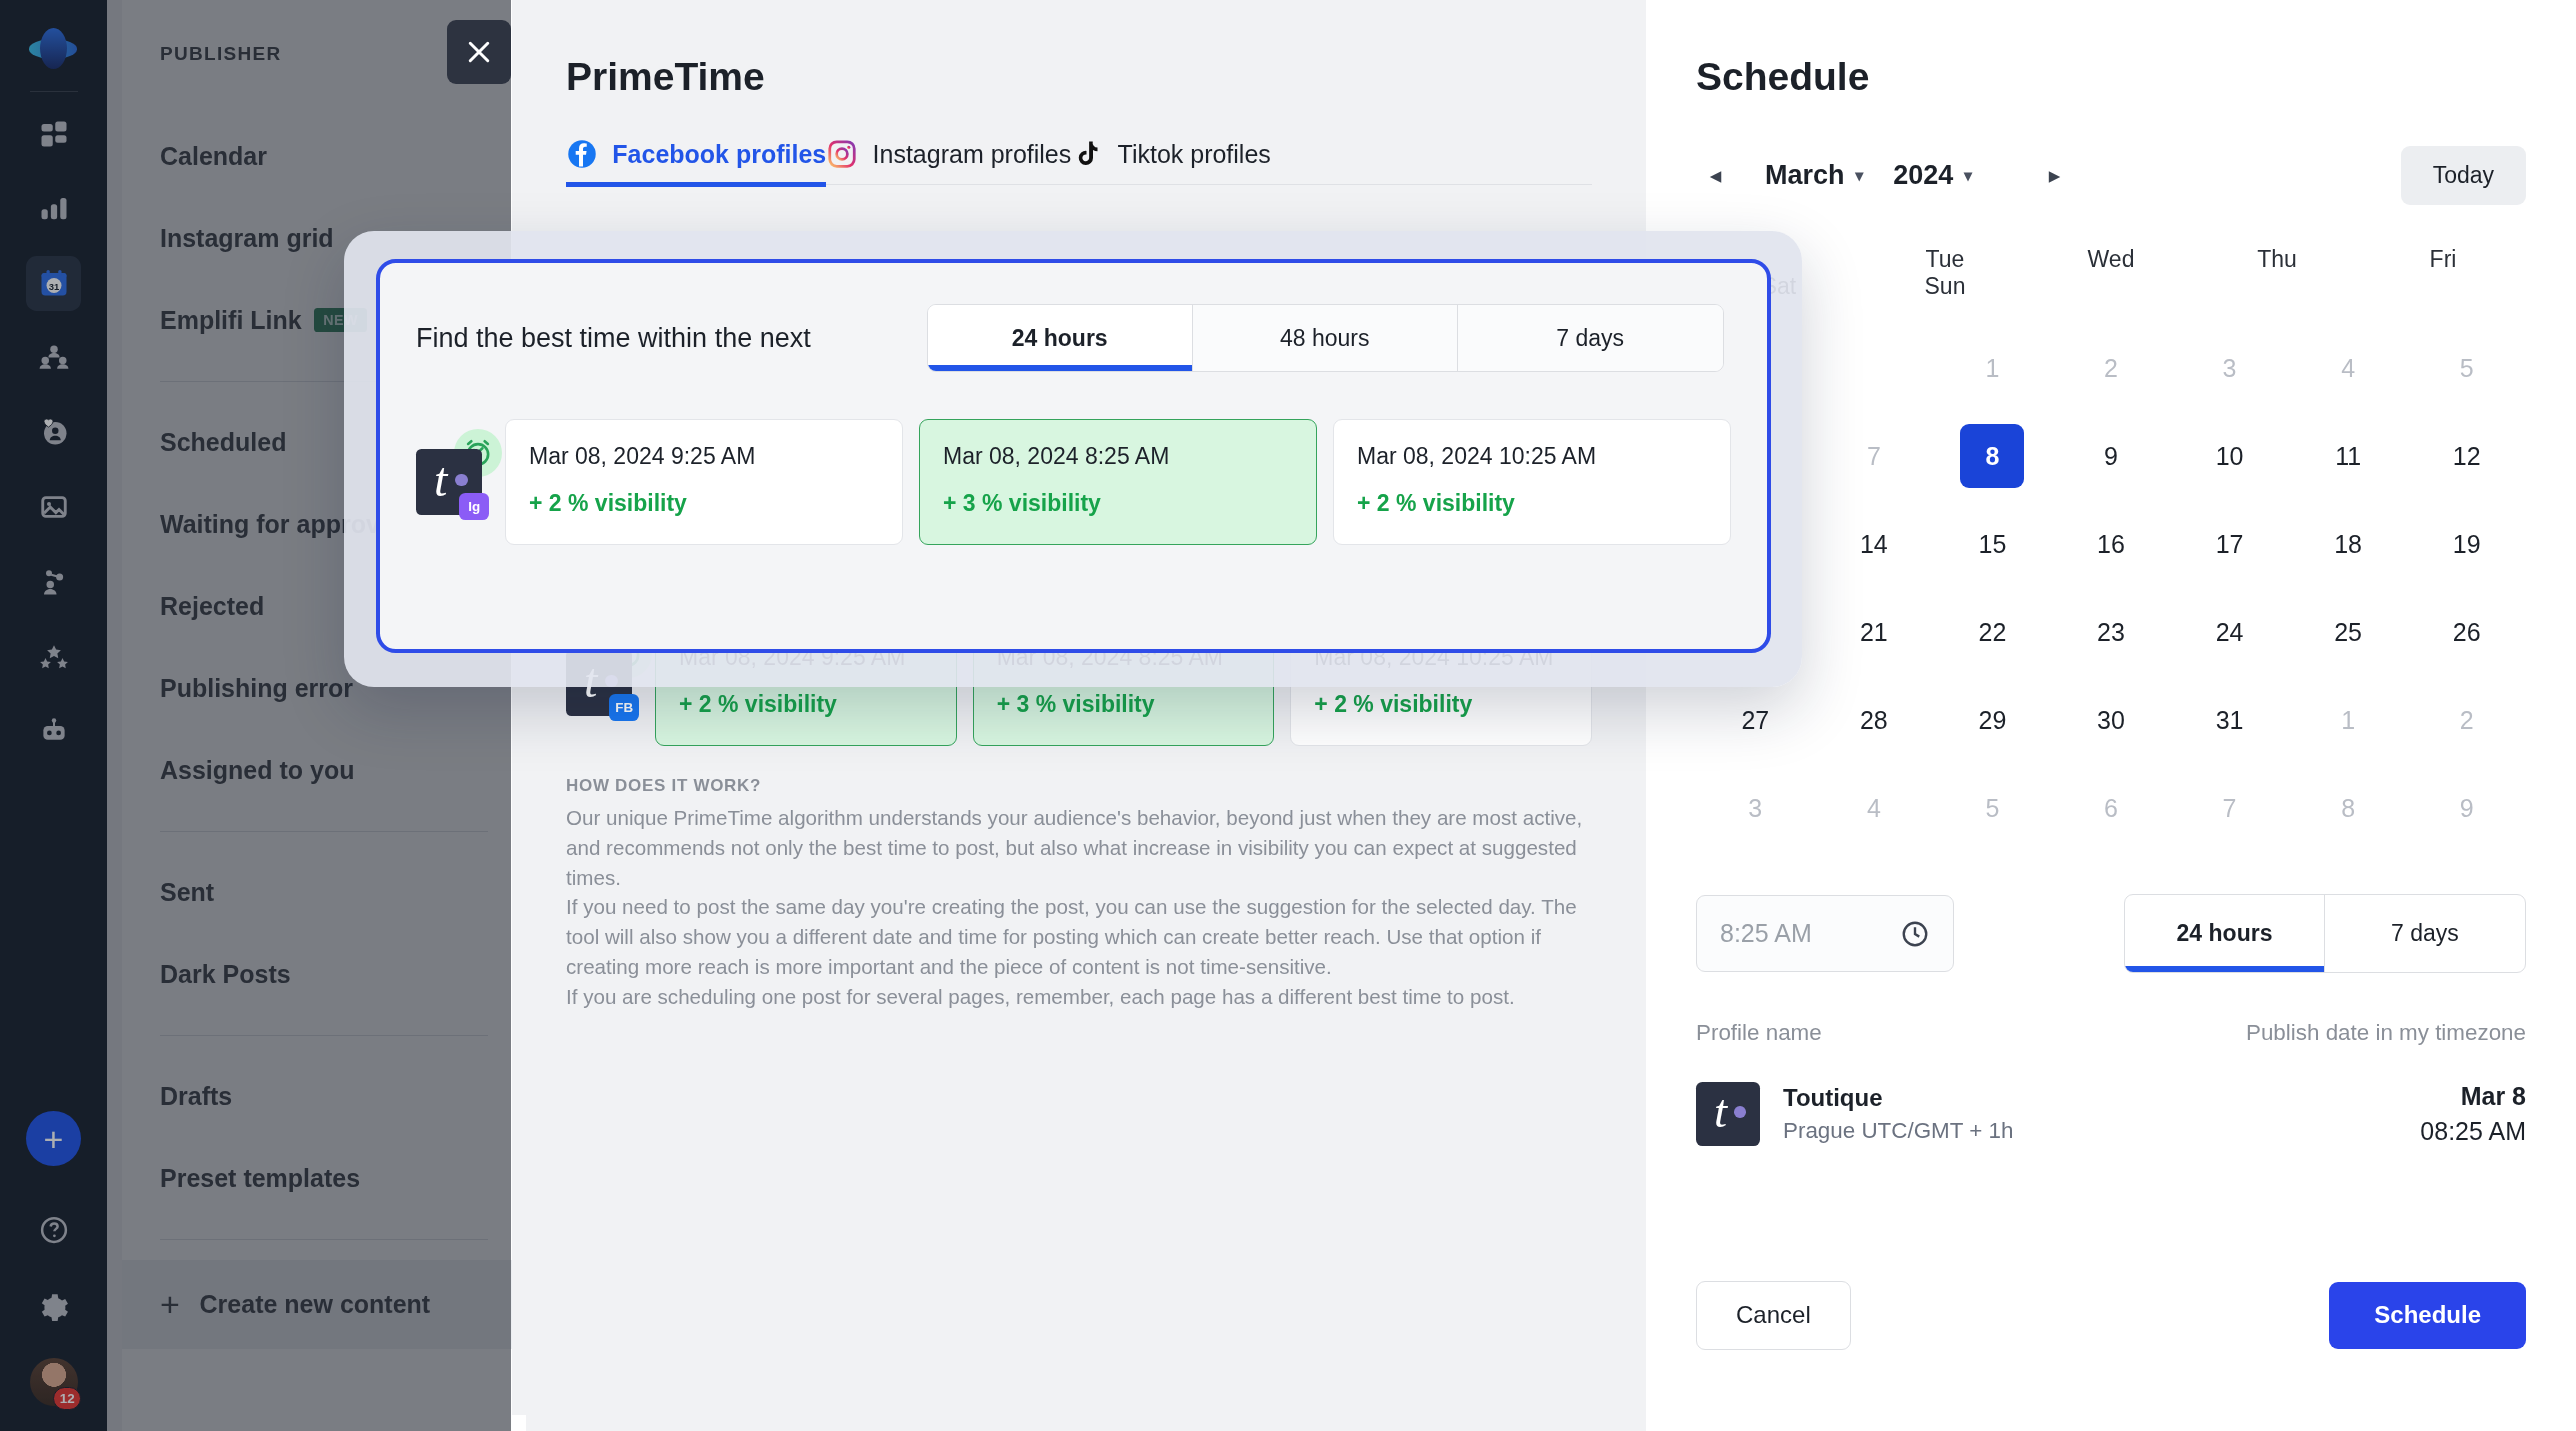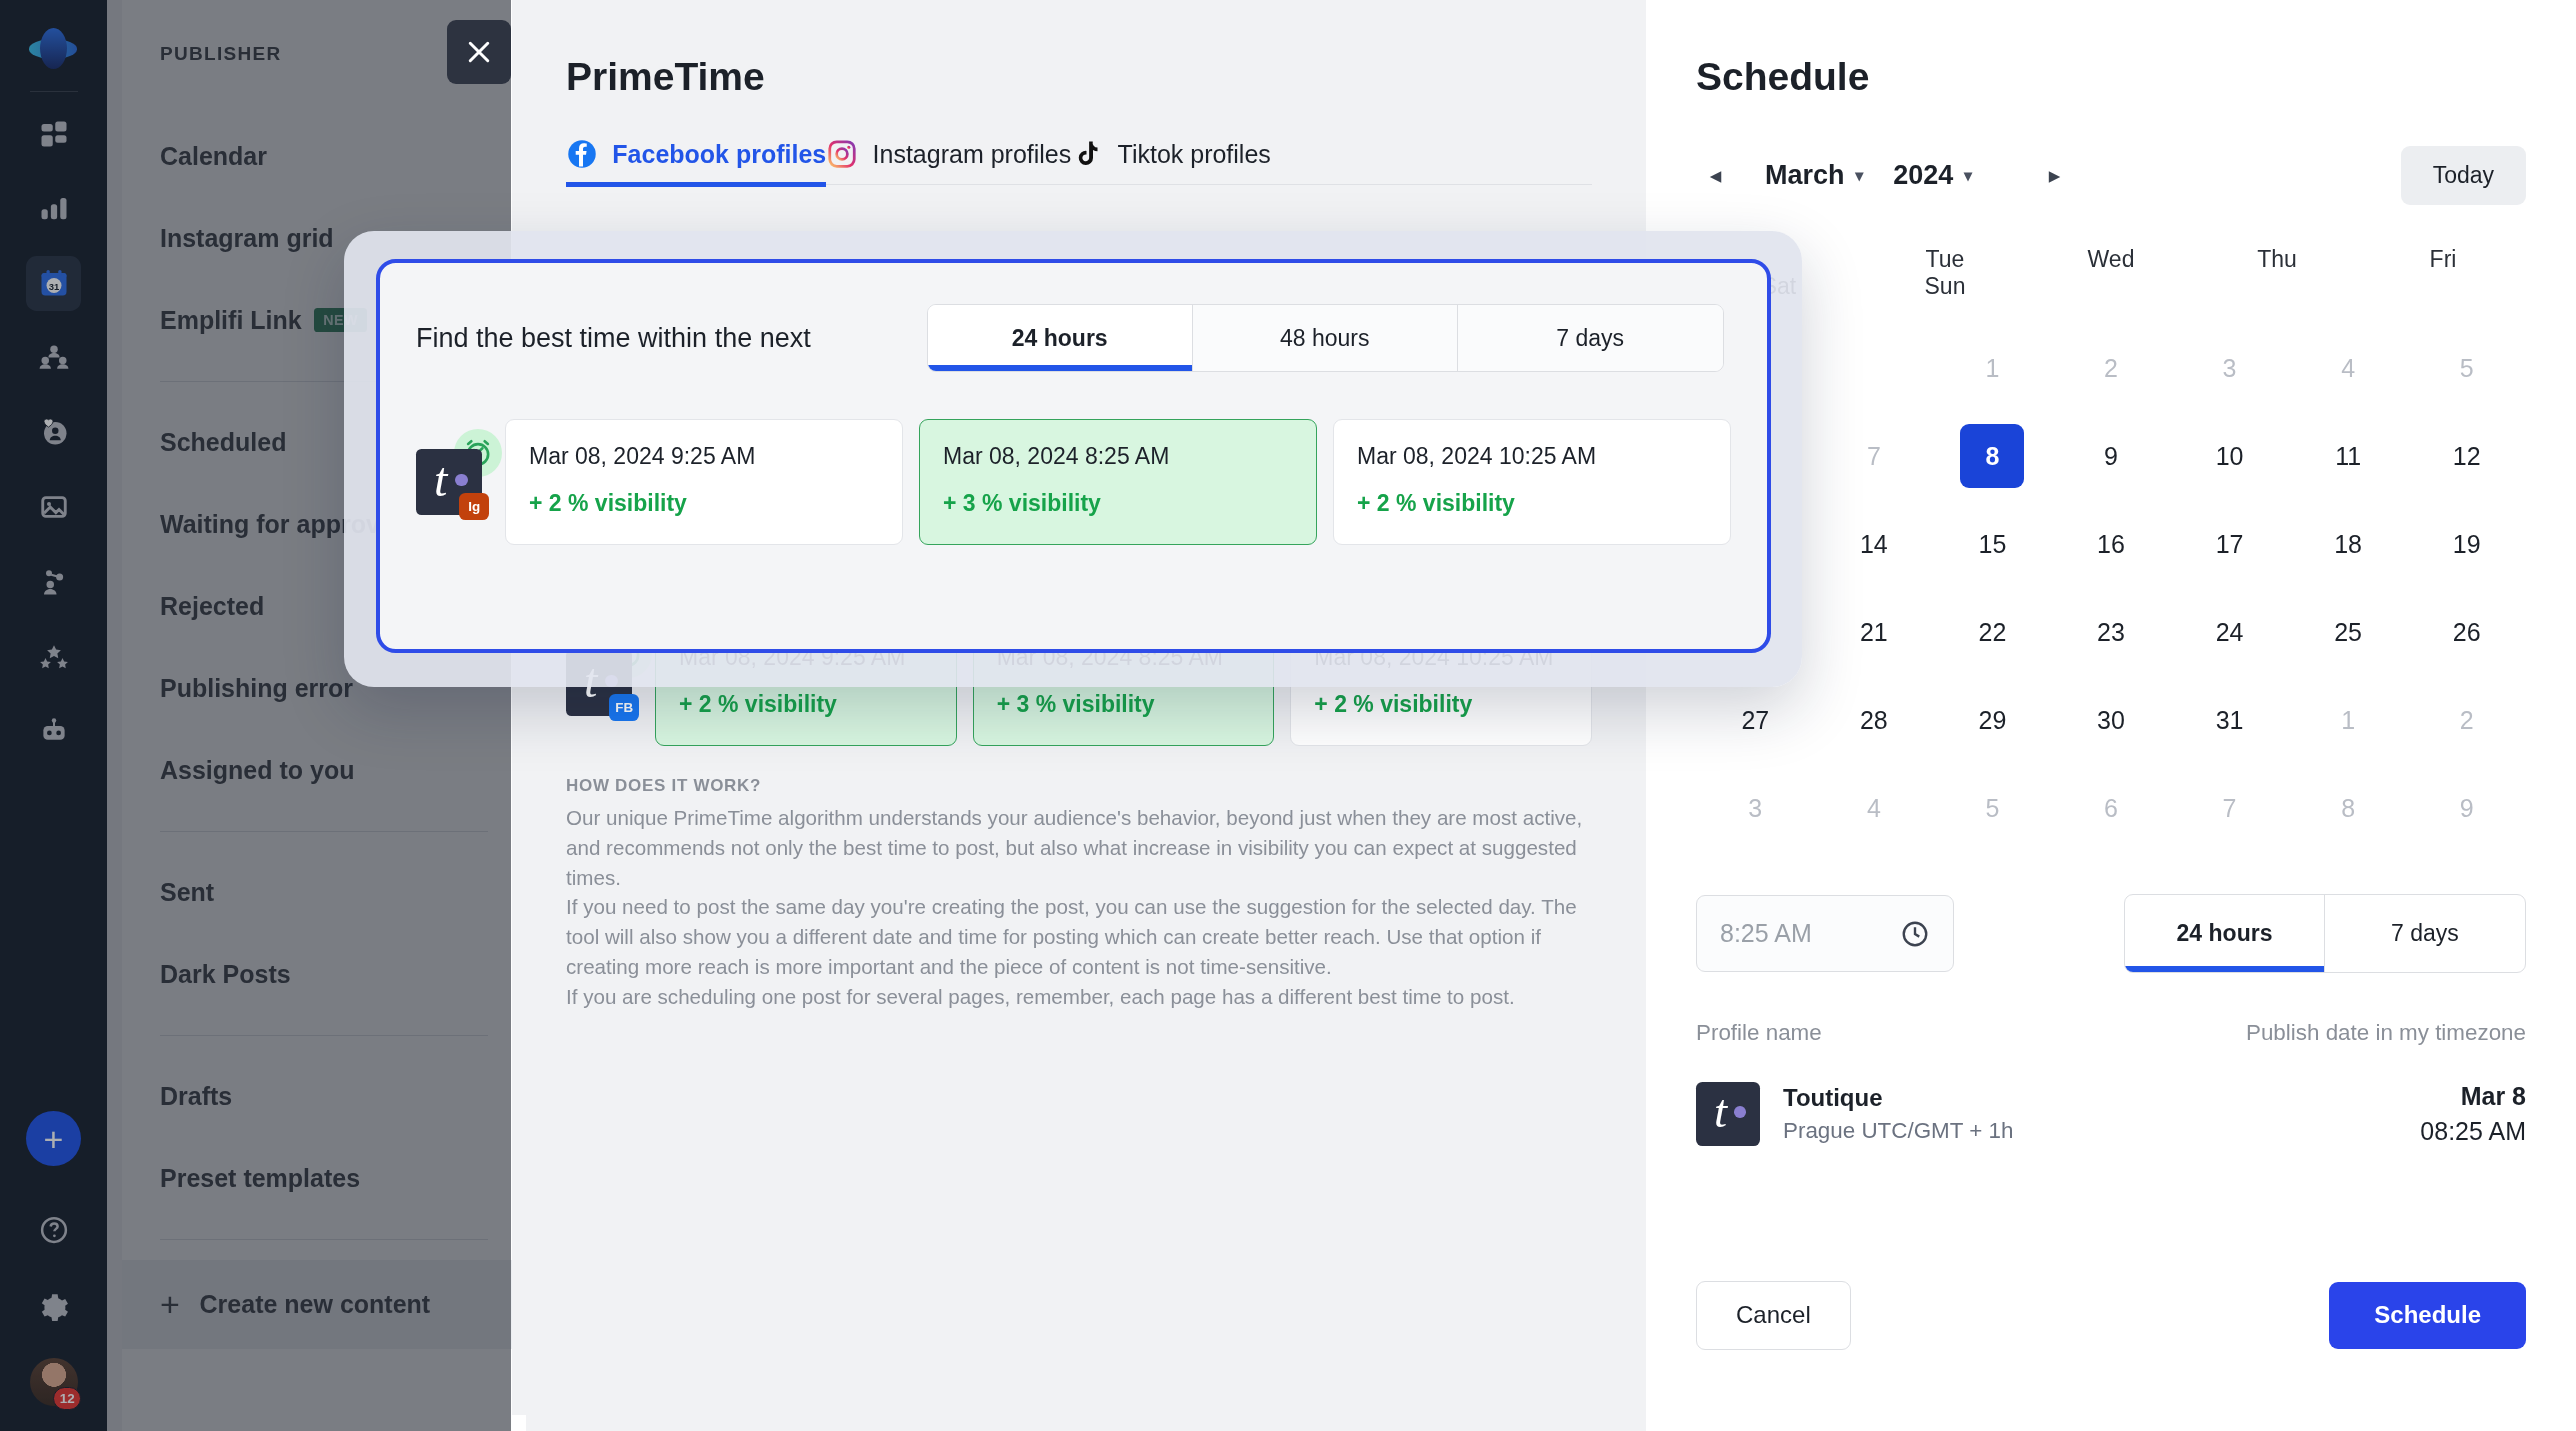--- a/index.html
+++ b/index.html
@@ -80,21 +80,21 @@
   .rows { margin-top: 39px; }
   .prow { display:flex; align-items:center; gap: 23px; margin-bottom: 30px; }
   .pavatar { width: 66px; height: 66px; position: relative; flex: none; }
   .pavatar .tile { width:66px; height:66px; border-radius:5.4px; background:#2b3142; position:relative; overflow:hidden;}
   .pavatar .tile .t { position:absolute; left:18px; top:7.2px; font-family:"Liberation Serif", serif; font-style:italic;
     font-size:48px; color:#fff; line-height:1; }
   .pavatar .tile .dot { position:absolute; left:39px; top:25px; width:12.5px; height:12.5px; border-radius:50%; background:#8a7fd0; }
   .pavatar .net { position:absolute; right:-7.2px; bottom:-5.4px; width:30px; height:27px; border-radius:6.3px;
     display:flex; align-items:center; justify-content:center; font-size:13.4px; font-weight:700; color:#fff; }
   .net.fb { background:#1877f2; }
-  .net.ig { background:#c2410c; }
+  .net.ig { background:#8b5cf6; }
   .pavatar .clock { position:absolute; right:-19.7px; top:-19.7px; width:48px; height:48px; border-radius:50%;
     background:#ccf3d6; display:flex; align-items:center; justify-content:center; }
   .pavatar .clock svg { width:32px; height:32px; }
   .cards { display:flex; gap: 16px; flex: 1; border-radius: 22px; }
   .tcard { flex:1; background:#fff; border:0.9px solid #e3e5e9; border-radius:9px; padding: 23px 23px 27px 23px; min-height: 113px; }
   .tcard.sel { background:#d8f6e0; border-color:#35a45c; }
   .tcard .dt { font-size: 23px; color:#1c2129; }
   .tcard .vis { font-size: 23px; font-weight:700; color:#16a34a; margin-top: 19.7px; }
 
   .hdi { margin-top: 27px; }

